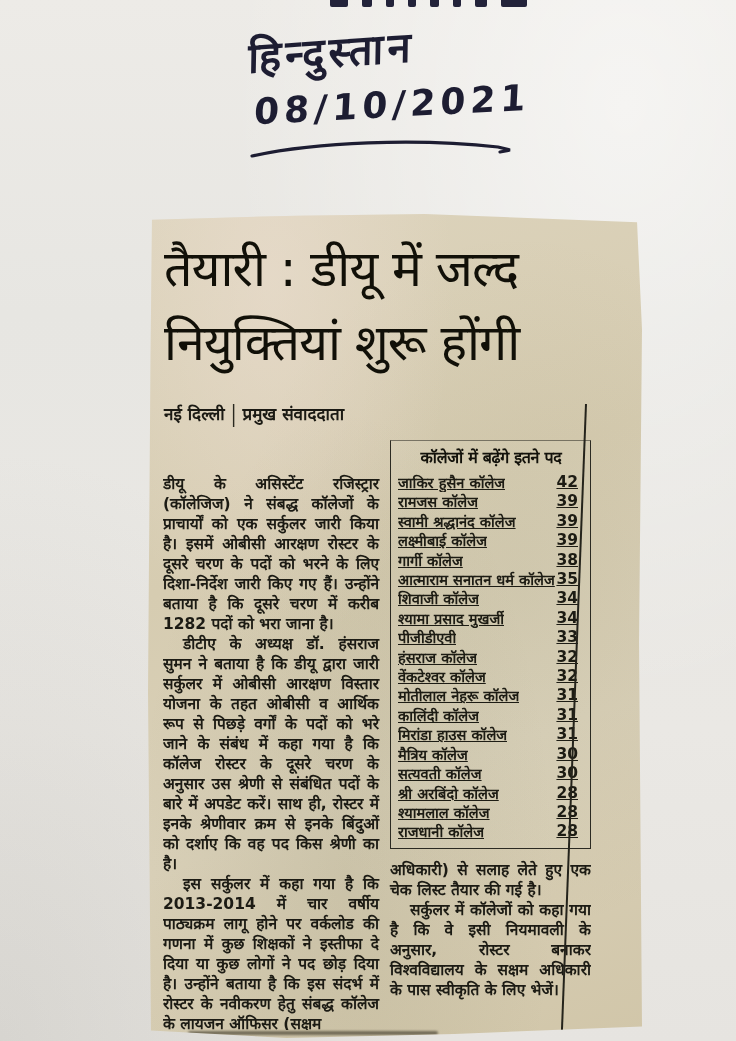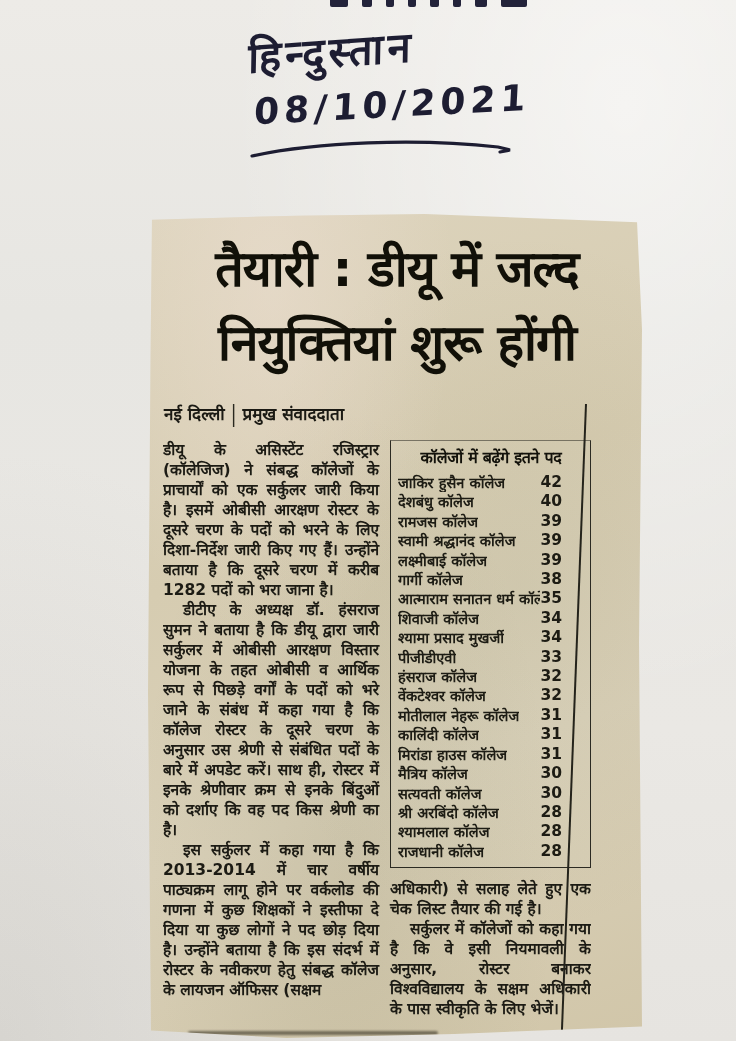--- a/index.html
+++ b/index.html
@@ -27,39 +27,39 @@
       radial-gradient(ellipse at 75% 45%, rgba(125,120,80,.10), transparent 55%),
       radial-gradient(ellipse at 40% 80%, rgba(110,110,75,.12), transparent 50%),
       linear-gradient(160deg,#ddd4bd 0%, #d6ccb1 38%, #d9d0b8 66%, #d1c6a9 100%);
     clip-path:polygon(0.8% 0.7%, 30% 0.2%, 56% 0%, 99% 1%, 100% 14%, 99.4% 52%, 100% 98.6%, 62% 99.5%, 28% 100%, 0.6% 99.1%, 0% 58%, 0.5% 18%);
     box-shadow:0 3px 8px rgba(80,75,60,.35);
     color:#181712;
   }
   .clipping:after{content:"";position:absolute;left:40px;bottom:3px;width:250px;height:4px;
     background:rgba(55,50,35,.6);filter:blur(1px);border-radius:2px;}
   .headline{position:absolute;left:16px;top:18px;width:466px;
-    font-size:50px;line-height:74px;font-weight:700;letter-spacing:-1px;color:#111008;text-align:center;}
+    font-size:50px;line-height:74px;font-weight:400;letter-spacing:-1px;color:#111008;}
   .byline{position:absolute;left:16px;top:188px;display:flex;align-items:center;gap:6px;
     font-size:17px;font-weight:700;color:#1b1a14;}
   .byline .sep{font-weight:400;color:#2a281f;transform:scaleY(1.3);}
   .columns{position:absolute;left:15px;top:226px;width:428px;height:590px;
     display:flex;gap:11px;overflow:hidden;}
-  .col-left{width:216px;}
+  .col-left{width:216px;margin-top:34px;}
   .col-right{width:201px;display:flex;flex-direction:column;}
   .para{margin:0;font-size:15.5px;line-height:20px;font-weight:700;
     text-align:justify;color:#1c1b14;}
   .para + .para{text-indent:20px;}
   
   .posts-box{border:1.6px solid #2b2a22;border-top-color:rgba(43,42,34,.55);
     padding:4px 6px 6px 7px;background:rgba(255,255,255,.04);}
   .posts-title{font-size:16px;font-weight:800;color:#13120b;margin:1px 0 5px 0;letter-spacing:-0.3px;text-align:center;}
   .t-row{display:flex;justify-content:space-between;align-items:flex-start;
-    font-size:14.6px;line-height:19.4px;font-weight:700;color:#1d1c14;}
+    font-size:14.6px;line-height:19.4px;font-weight:700;color:#1d1c14;text-decoration:underline;}
   .t-name{white-space:nowrap;overflow:hidden;}
-  .t-val{font-size:15.5px;font-weight:800;padding-right:22px;}
+  .t-val{font-size:15.5px;font-weight:800;padding-right:6px;}
   .col-right .cont{margin-top:11px;}
   .v-rule{position:absolute;left:437px;top:190px;width:2.4px;height:628px;
     background:#24231b;transform:rotate(2.2deg);transform-origin:top left;}
 </style>
 </head>
 <body>
 
 <div class="cutoff-marks">
   <i style="width:18px"></i>
     <i style="width:10px"></i>
@@ -102,24 +102,20 @@
       <div class="posts-box">
         <div class="posts-title">कॉलेजों में बढ़ेंगे इतने पद</div>
         <div>
 
             <div class="t-row">
               <span class="t-name">जाकिर हुसैन कॉलेज</span>
               <span class="t-val">42</span>
             </div>
 
 
-            <div class="t-row">
-              <span class="t-name">देशबंधु कॉलेज</span>
-              <span class="t-val">40</span>
-            </div>
 
             <div class="t-row">
               <span class="t-name">रामजस कॉलेज</span>
               <span class="t-val">39</span>
             </div>
 
             <div class="t-row">
               <span class="t-name">स्वामी श्रद्धानंद कॉलेज</span>
               <span class="t-val">39</span>
             </div>

